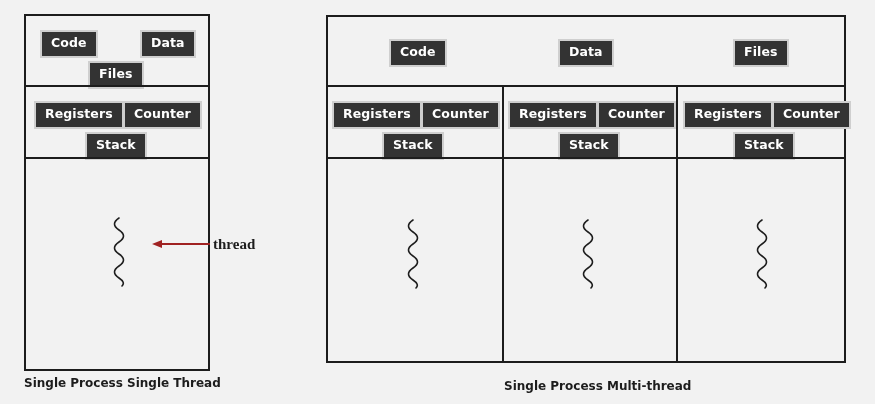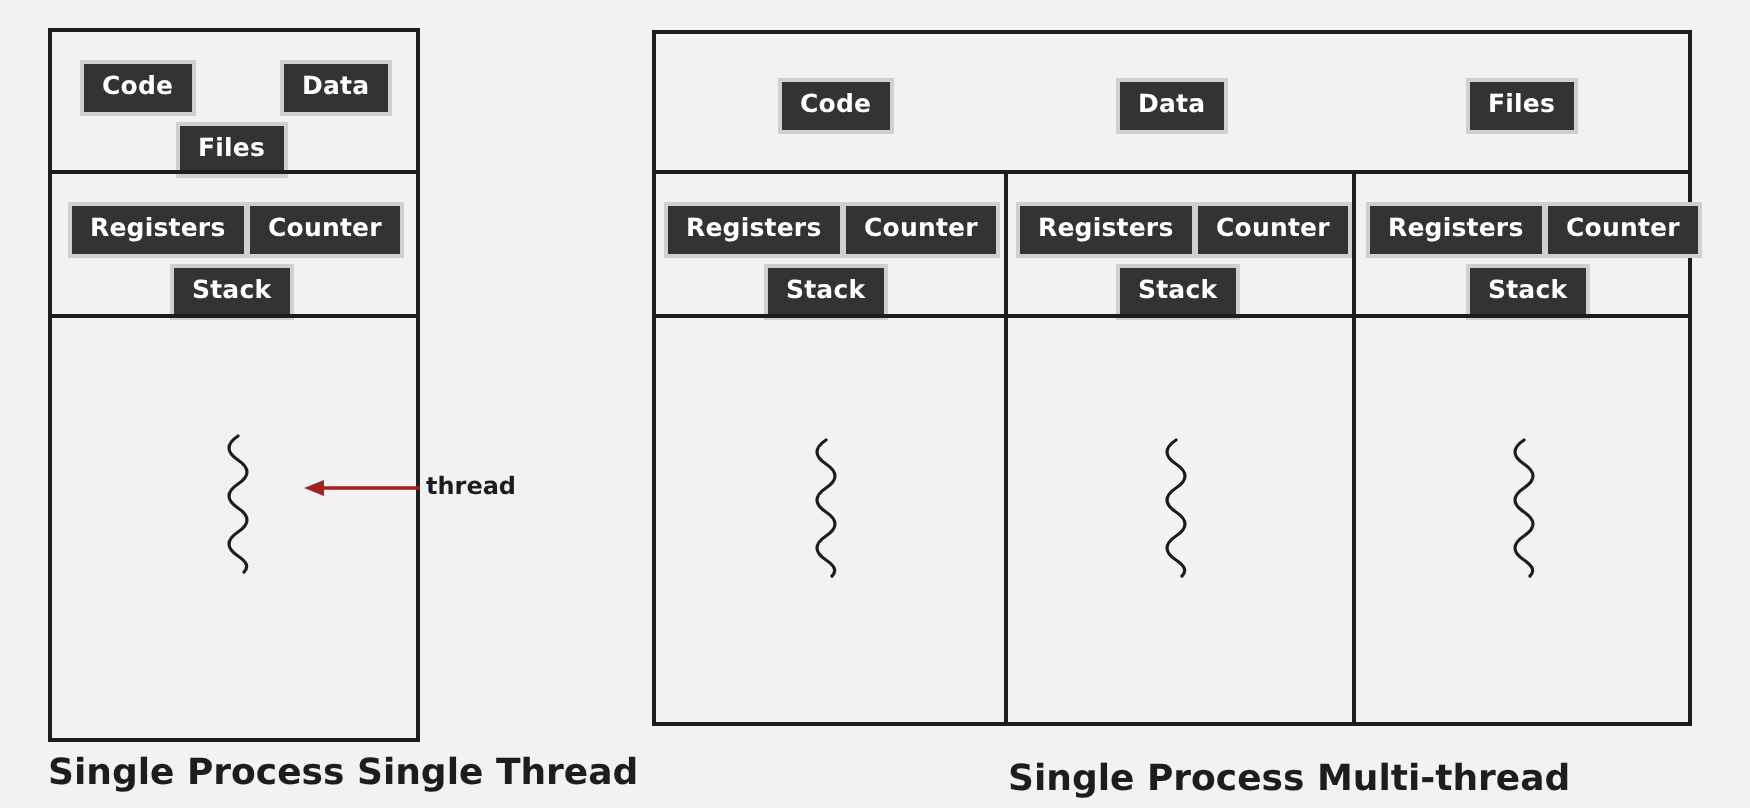--- a/index.html
+++ b/index.html
@@ -101,30 +101,31 @@
   #thread-annotation svg {
     position: absolute;
     left: 0;
     top: 0;
     display: block;
   }
   #thread-annotation-label {
     position: absolute;
     left: 65px;
     top: 4px;
-    font-size: 12px;
+    font-size: 15px;
     font-weight: bold;
     color: #1d1d1d;
     white-space: nowrap;
+    font-family: Liberation Serif, serif;
   }
 
   
   .caption {
     position: absolute;
-    font-size: 18px;
+    font-size: 12px;
     font-weight: bold;
     color: #1d1d1d;
     white-space: nowrap;
   }
   #caption-single { left: 24px; top: 376px; }
   #caption-multi  { left: 504px; top: 379px; }
 </style>
 </head>
 <body>
 

